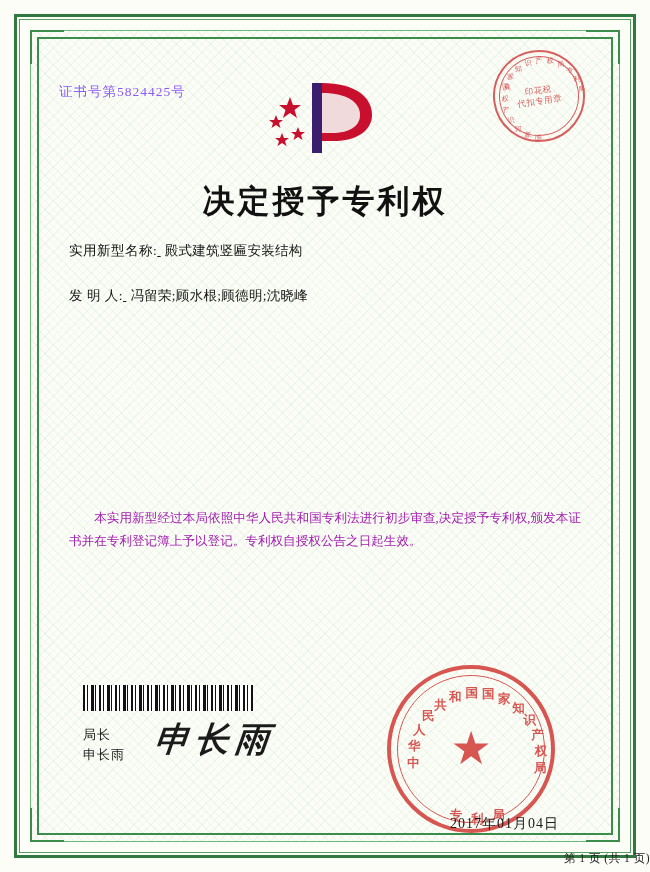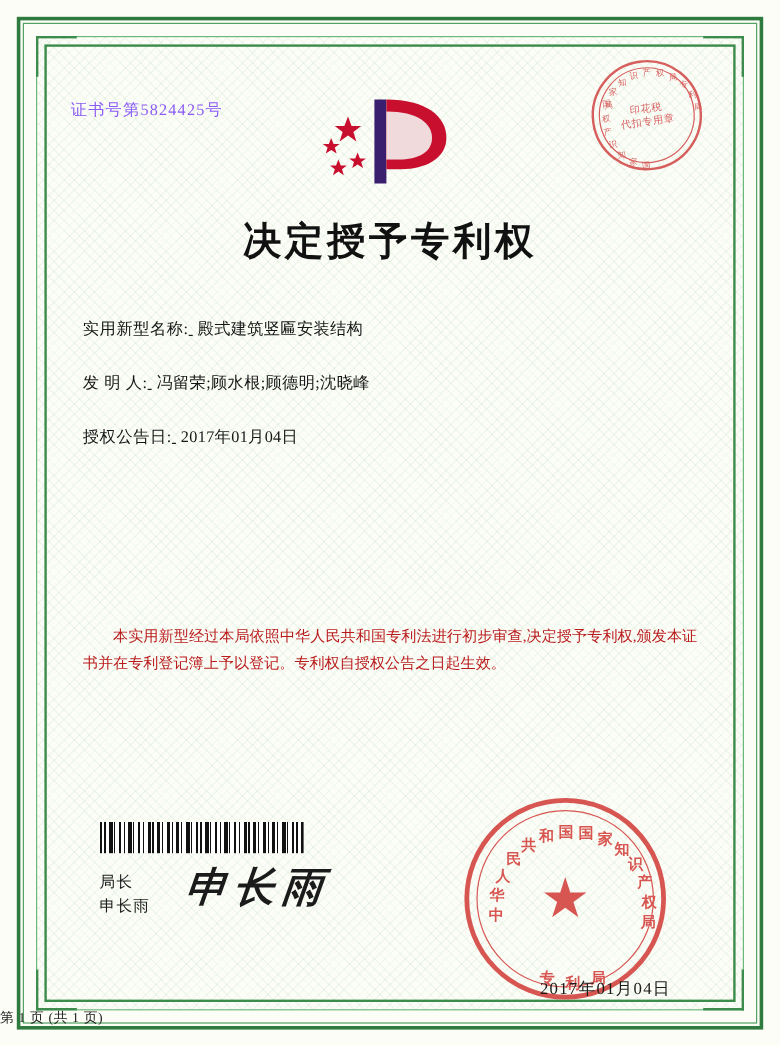--- a/index.html
+++ b/index.html
@@ -138,21 +138,21 @@
     font-weight: bold;
     letter-spacing: 3px;
     color: #111;
     font-family: "Liberation Serif", serif;
   }
 
   .fields {
     position: absolute;
     left: 24px;
     right: 24px;
-    top: 218px;
+    top: 195px;
     text-decoration: underline;
   }
   .field-row {
     font-size: 13.5px;
     line-height: 22px;
     margin-bottom: 23px;
     white-space: nowrap;
     color: #151515;
   }
   .field-label {
@@ -165,23 +165,22 @@
     letter-spacing: 0.3px;
   }
 
   .paragraphs {
     position: absolute;
     left: 24px;
     right: 24px;
     top: 462px;
     font-size: 12.6px;
     line-height: 22.5px;
-    color: #b91c1c;
+    color: #a21caf;
     text-align: justify;
-    margin-top: 12px;
   }
   .paragraphs p {
     margin: 0 0 2px 0;
     text-indent: 2em;
   }
 
   
   .barcode {
     position: absolute;
     left: 38px;
@@ -257,22 +256,22 @@
     top: 770px;
     font-size: 14px;
     letter-spacing: 1px;
     color: #1a1a1a;
   }
 
   .footer {
     position: absolute;
     left: 0;
     right: 0;
-    bottom: 16px;
-    text-align: left;
+    bottom: 6px;
+    text-align: right;
     font-size: 11.5px;
     color: #222;
     letter-spacing: 0.5px;
   }
 </style>
 </head>
 <body>
 
 <div class="page">
   <div class="border-outer"></div>
@@ -335,24 +334,20 @@
     <div class="doc-title">决定授予专利权</div>
 
     <div class="fields">
       <div class="field-row">
         <span class="field-label">实用新型名称:</span>
         <span class="field-value">殿式建筑竖匾安装结构</span>
       </div>
       <div class="field-row">
         <span class="field-label">发 明 人:</span>
         <span class="field-value">冯留荣;顾水根;顾德明;沈晓峰</span>
-      </div>
-      <div class="field-row">
-        <span class="field-label">授权公告日:</span>
-        <span class="field-value">2017年01月04日</span>
       </div>
     </div>
 
     <div class="paragraphs">
       <p>本实用新型经过本局依照中华人民共和国专利法进行初步审查,决定授予专利权,颁发本证书并在专利登记簿上予以登记。专利权自授权公告之日起生效。</p>
     </div>
 
     <div class="barcode"></div>
 
     <div class="signature-block">

